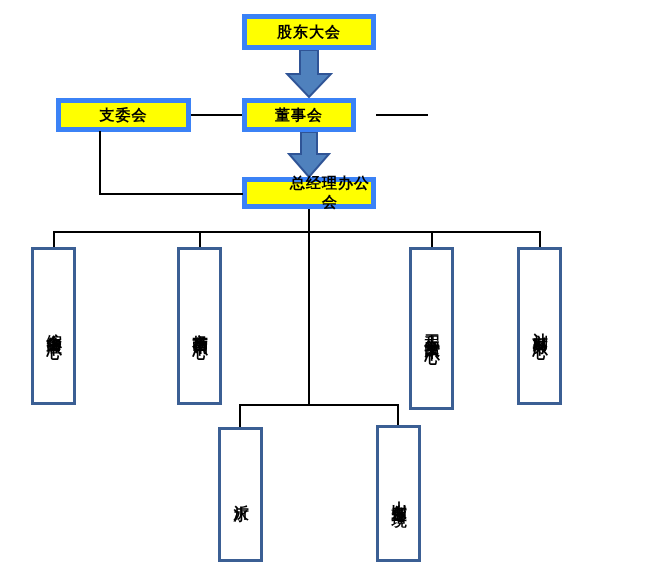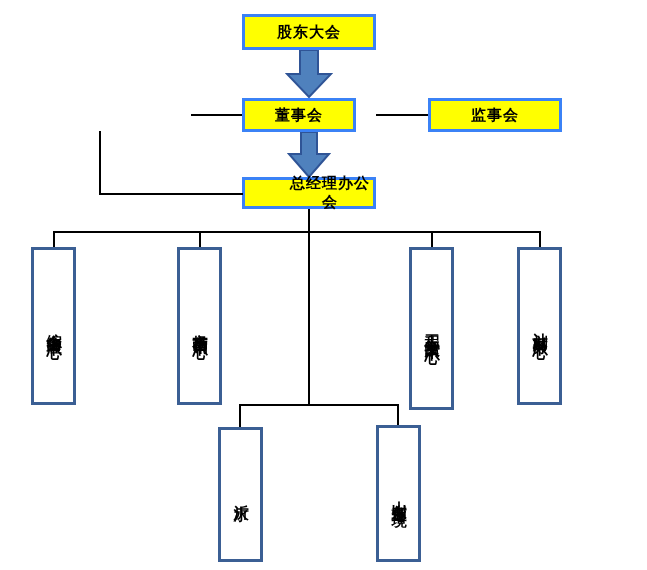--- a/index.html
+++ b/index.html
@@ -23,21 +23,21 @@
     display: flex;
     align-items: center;
     justify-content: center;
     text-align: center;
     color: #000000;
     font-weight: bold;
     letter-spacing: 1px;
   }
   .node.yellow {
     background: #ffff00;
-    border: 3px solid #3b82f6;
+    border: 5px solid #3b82f6;
     font-size: 15px;
   }
   .node.white {
     background: #ffffff;
     border: 3px solid #3b5f94;
     font-size: 15px;
     writing-mode: vertical-rl;
     text-orientation: upright;
     line-height: 1.18;
     letter-spacing: 2px;
@@ -60,24 +60,24 @@
 <div id="chart-canvas">
 
   <div class="node yellow" style="left:242px; top:14px; width:134px; height:36px;">股东大会</div>
 
   <div class="arrow-down" style="left:285px; top:50px; width:48px; height:48px;">
     <svg width="48" height="48" viewBox="0 0 48 48">
       <polygon points="15,0 33,0 33,24 46,24 24,47 2,24 15,24" fill="#4f81bd" stroke="#2f5496" stroke-width="2"></polygon>
     </svg>
   </div>
 
+  <div class="node yellow" style="left:56px; top:98px; width:135px; height:34px;">支委会</div>
 
   <div class="node yellow" style="left:242px; top:98px; width:114px; height:34px;">董事会</div>
 
-  <div class="node yellow" style="left:428px; top:98px; width:134px; height:34px;">监事会</div>
 
   <div class="connector h" style="left:191px; top:114px; width:51px;"></div>
 
   <div class="connector h" style="left:376px; top:114px; width:52px;"></div>
 
   <div class="arrow-down" style="left:287px; top:132px; width:44px; height:46px;">
     <svg width="44" height="46" viewBox="0 0 44 46">
       <polygon points="14,0 30,0 30,22 42,22 22,45 2,22 14,22" fill="#4f81bd" stroke="#2f5496" stroke-width="2"></polygon>
     </svg>
   </div>

